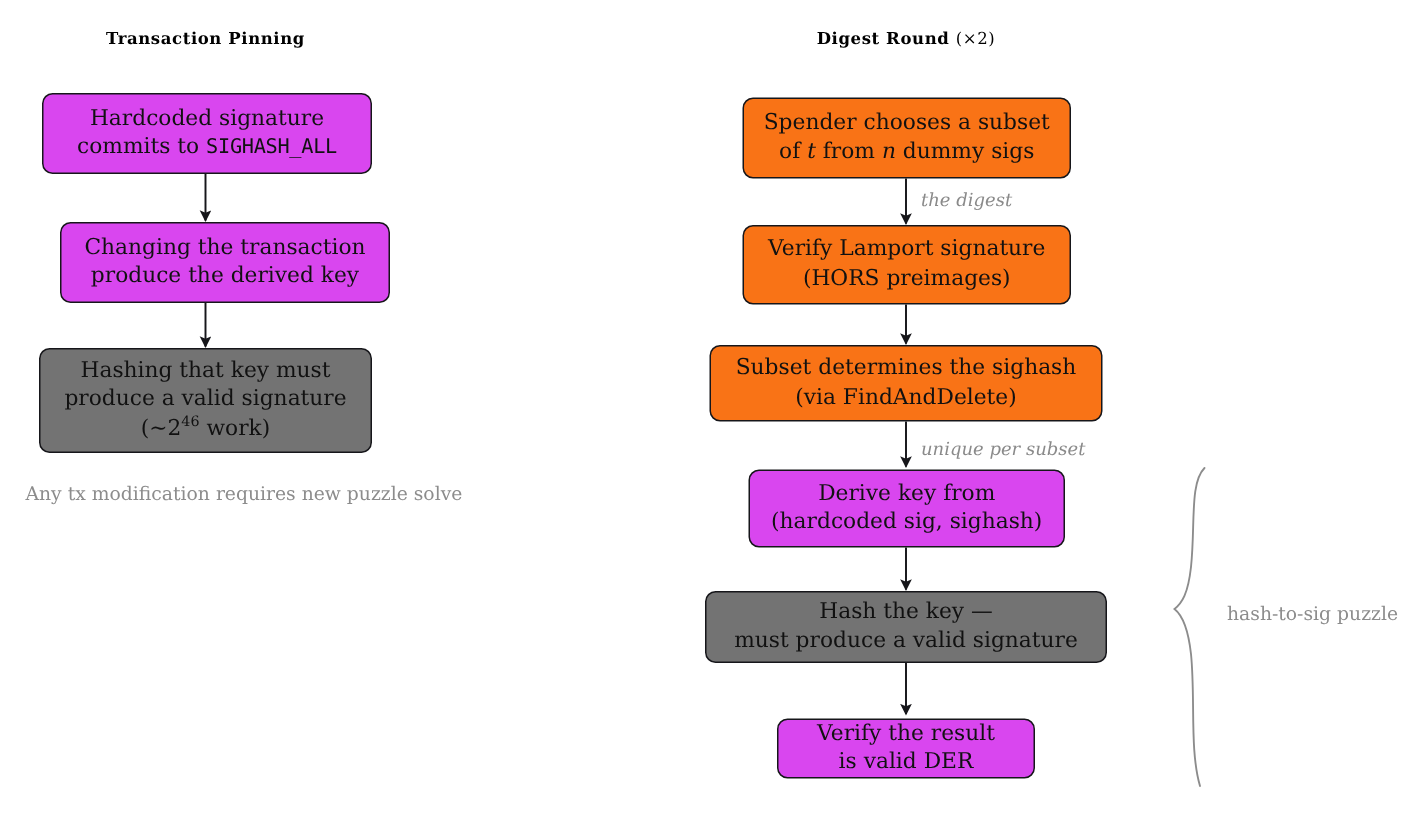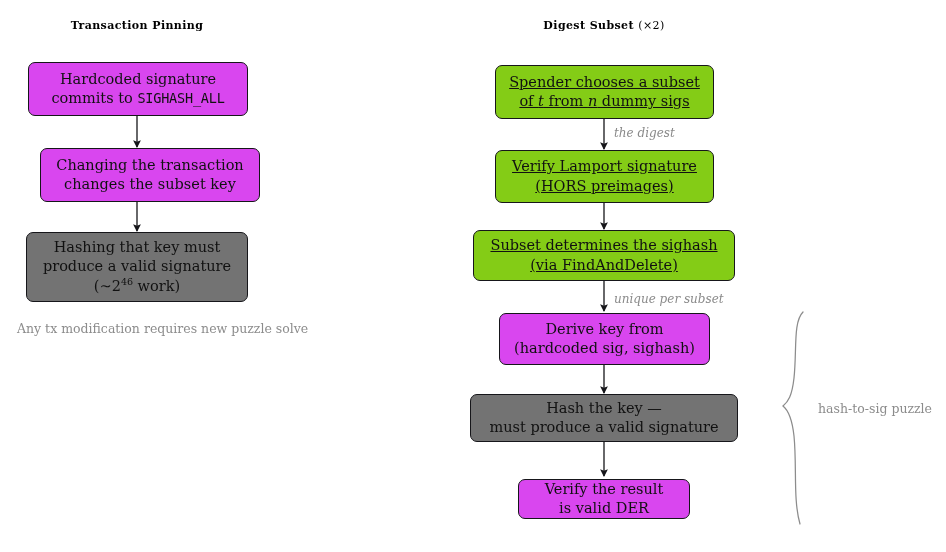--- a/index.html
+++ b/index.html
@@ -47,21 +47,21 @@
     justify-content: center;
     text-align: center;
     font-size: 14.5px;
     line-height: 1.32;
     color: #111;
     padding: 2px 6px;
   }
   .node .ln { display: block; white-space: nowrap; }
 
   .fill-lav   { background: #d946ef; }
-  .fill-green { background: #84cc16; text-decoration: underline; }
+  .fill-green { background: #f97316; }
   .fill-peach { background: #737373; }
 
   .mono {
     font-family: "DejaVu Sans Mono", "Liberation Mono", monospace;
     font-size: 13.5px;
     letter-spacing: -0.2px;
   }
   .mathit {
     font-family: "DejaVu Serif", "Liberation Serif", serif;
     font-style: italic;
@@ -138,36 +138,36 @@
 
   <div class="col-title" style="left:17px; top:19px; width:240px;">Transaction Pinning</div>
 
   <div class="node fill-lav" style="left:28px; top:62px; width:220px; height:54px;">
     <span class="ln">Hardcoded signature</span>
     <span class="ln">commits to <span class="mono">SIGHASH_ALL</span></span>
   </div>
 
   <div class="node fill-lav" style="left:40px; top:148px; width:220px; height:54px;">
     <span class="ln">Changing the transaction</span>
-    <span class="ln">changes the subset key</span>
+    <span class="ln">produce the derived key</span>
   </div>
 
   <div class="node fill-peach" style="left:26px; top:232px; width:222px; height:70px;">
     <span class="ln">Hashing that key must</span>
     <span class="ln">produce a valid signature</span>
     <span class="ln"><span>(∼2</span><span class="sup">46</span><span> work)</span></span>
   </div>
 
   <div class="caption" style="left:17px; top:320px; width:240px;">
     <span class="ln">Any tx modification</span>
     <span class="ln">requires new puzzle solve</span>
   </div>
 
   <div class="col-title" style="left:484px; top:19px; width:240px;">
-    <span>Digest Subset</span>
+    <span>Digest Round</span>
     <span style="font-weight:normal;">(×2)</span>
   </div>
 
   <div class="node fill-green" style="left:495px; top:65px; width:219px; height:54px;">
     <span class="ln">Spender chooses a subset</span>
     <span class="ln">of <span class="mathit">t</span> from <span class="mathit">n</span> dummy sigs</span>
   </div>
 
   <div class="edge-label" style="left:614px; top:126px;">the digest</div>
 

